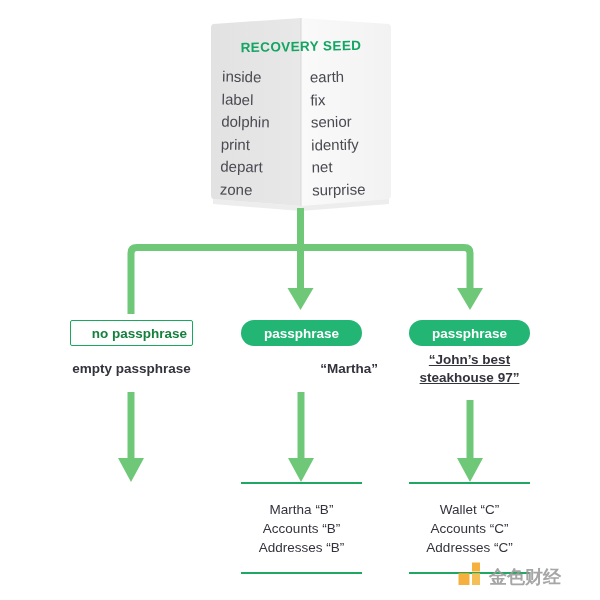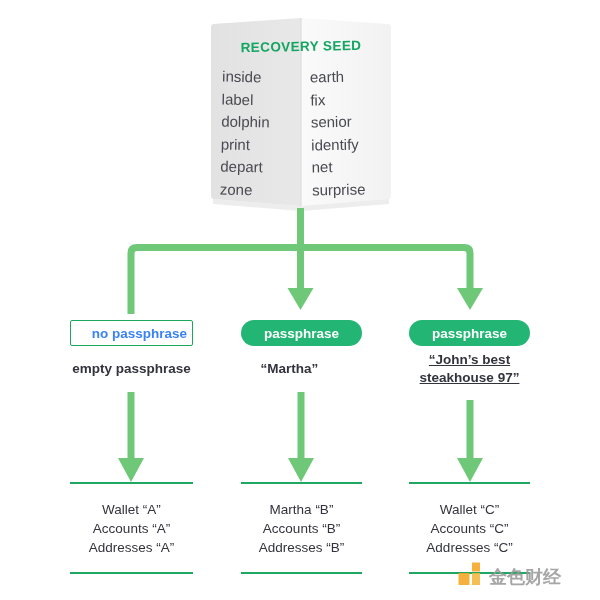--- a/index.html
+++ b/index.html
@@ -29,21 +29,21 @@
 
   
   .conn{position:absolute;left:0;top:0;}
 
   
   .pbox{
     position:absolute;height:26px;border-radius:2px;
     display:flex;align-items:center;justify-content:center;
     font-size:13.5px;font-weight:700;box-sizing:border-box;
   }
-  .pbox.outline{background:#ffffff;border:1.6px solid #1aa85f;color:#3b82f6;padding-left:16px;}
+  .pbox.outline{background:#ffffff;border:1.6px solid #1aa85f;color:#15803d;padding-left:16px;}
   .pbox.solid{background:#22b573;color:#ffffff;border-radius:13px;}
 
   .caption{
     position:absolute;text-align:center;font-size:13.5px;font-weight:700;
     color:#33333d;line-height:18px;
   }
 
   
   .wbox{position:absolute;}
   .wline{position:absolute;left:0;height:2.2px;background:#1fa863;width:100%;}
@@ -135,35 +135,26 @@
     <span>no passphrase</span>
   </div>
   <div class="pbox solid" style="left:241px;top:320px;width:121px;">
     <span>passphrase</span>
   </div>
   <div class="pbox solid" style="left:409px;top:320px;width:121px;">
     <span>passphrase</span>
   </div>
 
   <div class="caption" style="left:55px;top:360px;width:153px;">empty passphrase</div>
-  <div class="caption" style="left:213px;top:360px;width:153px;">“Martha”</div>
+  <div class="caption" style="left:225px;top:360px;width:153px;text-align:right;">“Martha”</div>
   <div class="caption" style="left:393px;top:351px;width:153px;text-decoration:underline;">
     <div>“John’s best</div>
     <div>steakhouse 97”</div>
   </div>
 
-  <div class="wbox" style="left:70px;top:482px;width:123px;height:92px;">
-    <div class="wline top"></div>
-    <div class="wtext">
-      <div>Wallet “A”</div>
-      <div>Accounts “A”</div>
-      <div>Addresses “A”</div>
-    </div>
-    <div class="wline bot"></div>
-  </div>
 
   <div class="wbox" style="left:241px;top:482px;width:121px;height:92px;">
     <div class="wline top"></div>
     <div class="wtext">
       <div>Martha “B”</div>
       <div>Accounts “B”</div>
       <div>Addresses “B”</div>
     </div>
     <div class="wline bot"></div>
   </div>

